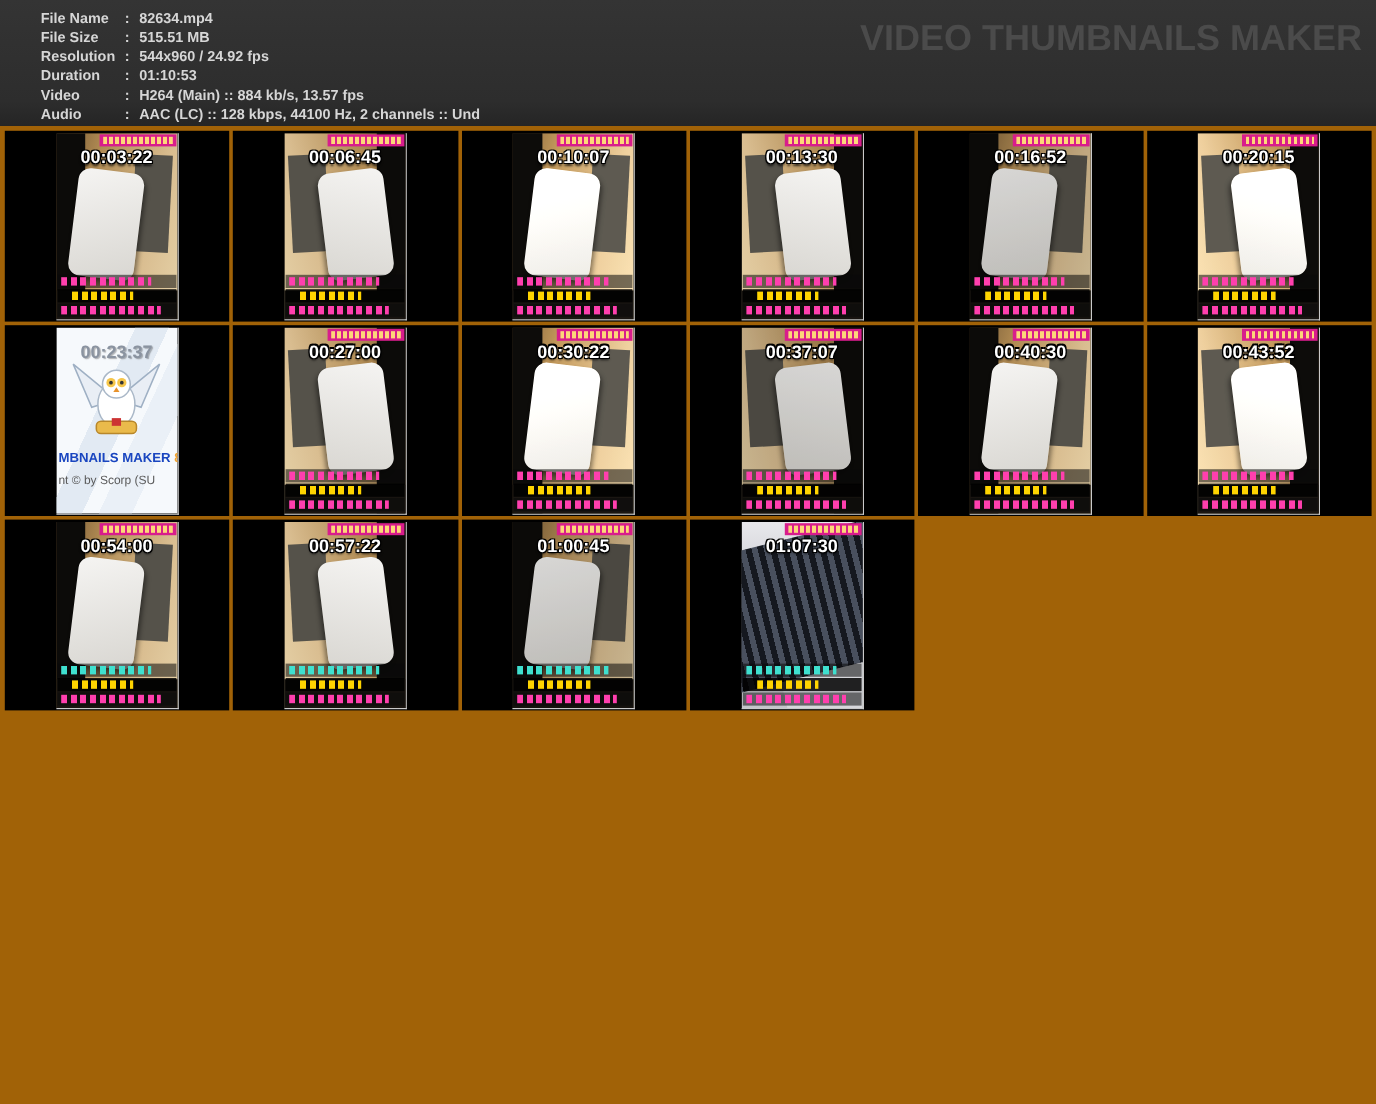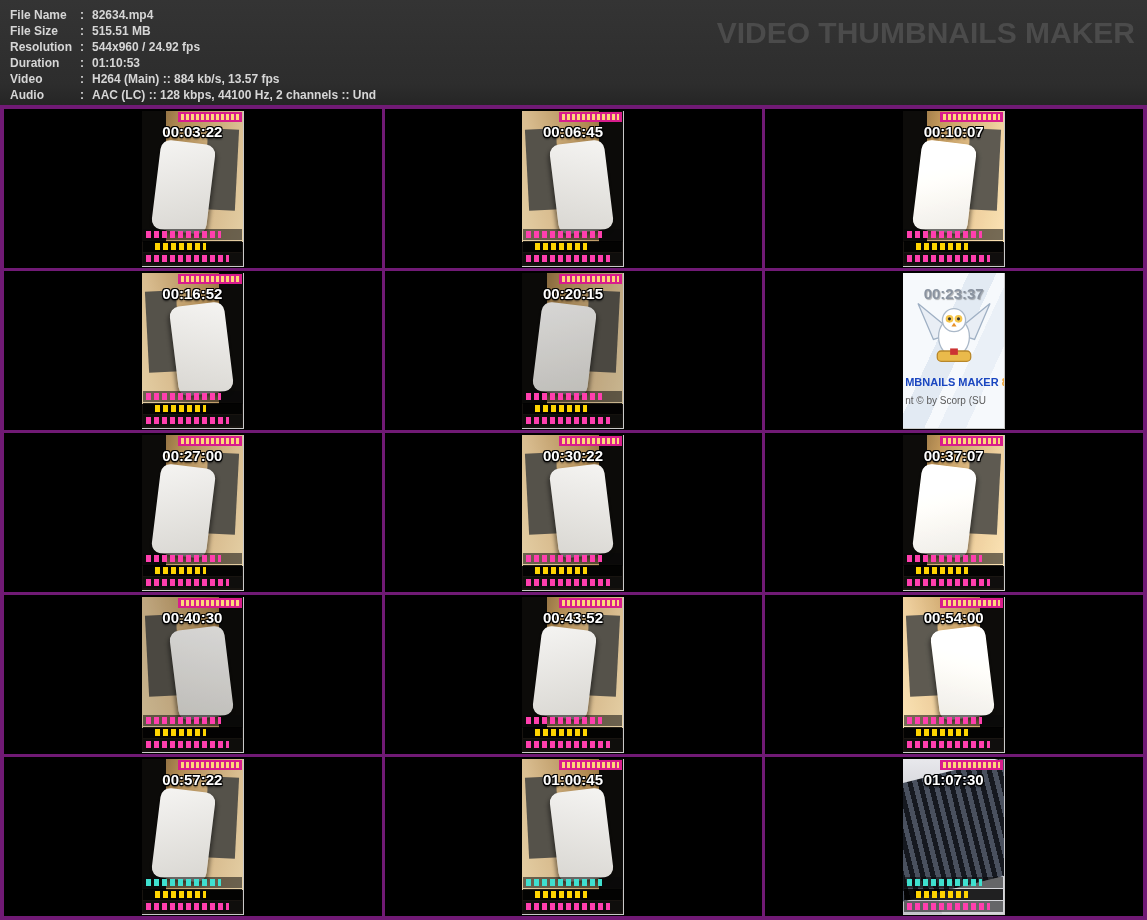--- a/index.html
+++ b/index.html
@@ -7,32 +7,32 @@
     width:1147px;height:920px;position:relative;overflow:hidden;
     background:#2e2e2e;
     font-family:"Liberation Sans",sans-serif;
   }
   
   .header{
     position:absolute;top:0;left:0;width:1147px;height:105px;box-sizing:border-box;
     background:linear-gradient(180deg,#343434 0%,#2d2d2d 80%,#252525 100%);
     padding:7px 0 0 10px;
   }
-  .meta-row{display:flex;font-weight:bold;font-size:12px;line-height:16px;color:#d6d6d6;}
+  .meta-row{display:flex;font-weight:bold;font-size:12px;line-height:16px;color:#d6d6d6;margin-left:24px;}
   .meta-label{width:70px;}
   .meta-colon{width:12px;text-align:left;}
   .meta-value{white-space:nowrap;}
   .brand{position:absolute;top:18px;right:12px;text-align:center;}
   .brand-title{font-weight:bold;font-size:30px;letter-spacing:0;color:var(--brand-gray,#4b4b4b);line-height:30px;}
   .brand-sub{font-size:14px;color:#767676;margin-top:1px;padding-right:2px;}
   
   .grid{
     position:absolute;top:105px;left:0;width:1147px;height:815px;box-sizing:border-box;
-    background:#701a75;padding:4px;
-    display:grid;grid-template-columns:repeat(3,1fr);grid-template-rows:repeat(5,1fr);gap:3px;
+    background:#a16207;padding:4px;
+    display:grid;grid-template-columns:repeat(6,1fr);grid-template-rows:repeat(5,1fr);gap:3px;
   }
   .cell{background:var(--cell-bg,#000);display:flex;align-items:center;justify-content:center;overflow:hidden;}
   .thumb{
     width:101px;height:155px;position:relative;background:#000;overflow:hidden;
     border-right:1px solid #c9c9c9;border-bottom:1px solid #c9c9c9;
   }
   
   .scene,.stripes-scene,.logo-scene{display:none;position:absolute;inset:0;}
   .v-room .scene{display:block;}
   .v-stripes .stripes-scene{display:block;}
@@ -192,20 +192,39 @@
       <div class="banner"></div>
       <div class="ts">00:10:07</div>
       <div class="wm">
         <div class="wm-line l1"></div>
         <div class="wm-line l2"></div>
         <div class="wm-line l3"></div>
       </div>
     </div>
   </div>
 
+  <div class="cell">
+    <div class="thumb v-room">
+      <div class="scene">
+        <div class="wall"></div>
+        <div class="dark-left"></div>
+        <div class="headboard"></div>
+        <div class="floor"></div>
+        <div class="mattress"></div>
+      </div>
+
+      <div class="banner"></div>
+      <div class="ts">00:13:30</div>
+      <div class="wm">
+        <div class="wm-line l1"></div>
+        <div class="wm-line l2"></div>
+        <div class="wm-line l3"></div>
+      </div>
+    </div>
+  </div>
 
   <div class="cell">
     <div class="thumb v-room">
       <div class="scene">
         <div class="wall"></div>
         <div class="dark-left"></div>
         <div class="headboard"></div>
         <div class="floor"></div>
         <div class="mattress"></div>
       </div>

